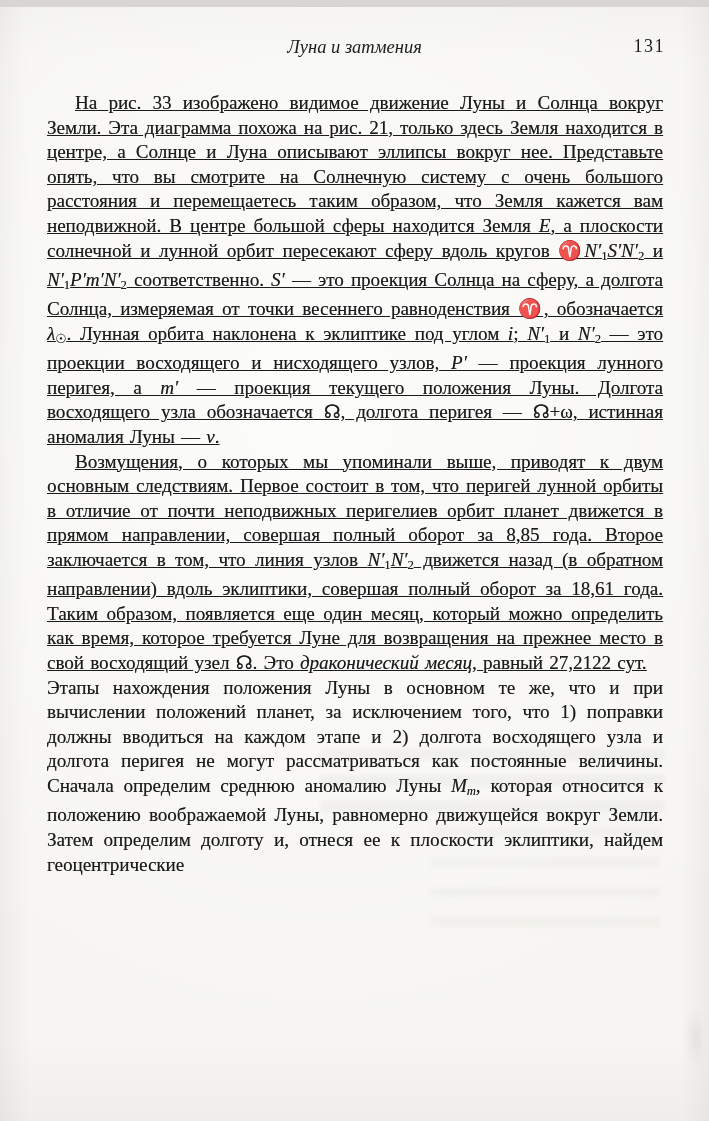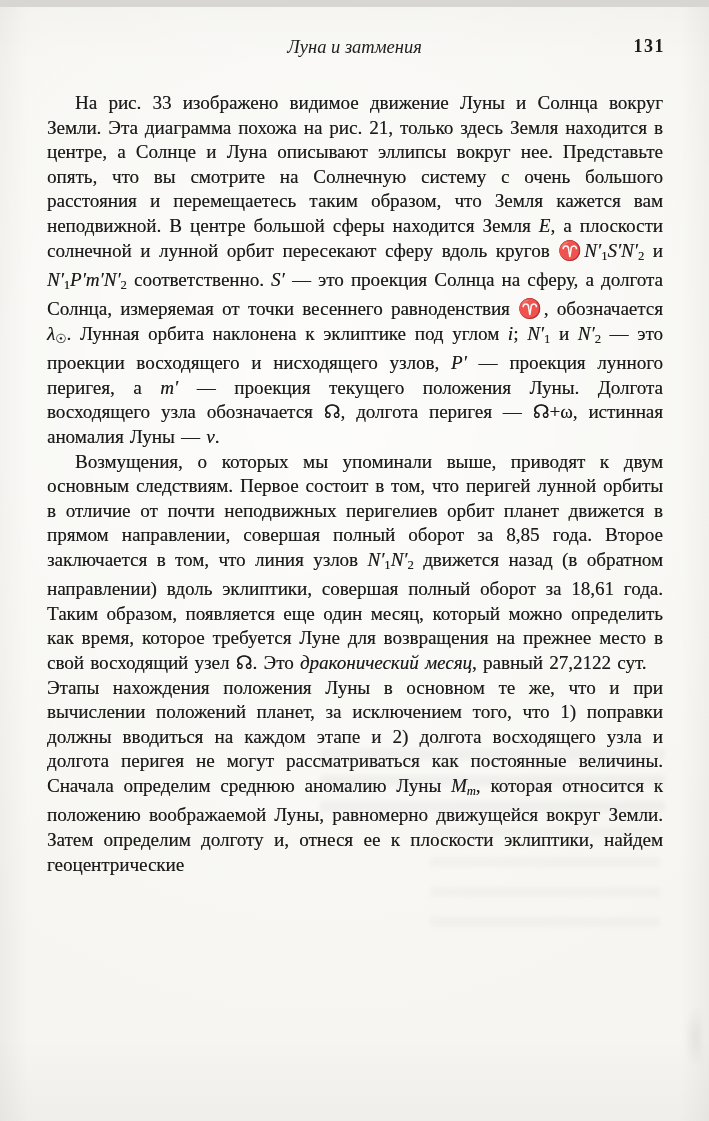--- a/index.html
+++ b/index.html
@@ -18,39 +18,39 @@
   }
   .running-head{
     position:absolute;top:30px;left:0;right:0;
     text-align:center;
     font-style:italic;
     font-size:18.5px;
     color:#20201e;
   }
   .page-number{
     position:absolute;top:29px;right:44px;
-    font-weight:bold;
+    font-weight:normal;
     font-size:18px;
     letter-spacing:1.5px;
     color:#1b1b1b;
   }
   .page-body{
     position:absolute;
     top:84px;left:47px;
     width:616px;
   }
   .para{
     margin:0;
     text-align:justify;
     font-size:19px;
     line-height:24.6px;
     word-spacing:1.5px;
     text-shadow:0.25px 0 0 rgba(20,20,20,0.55);
   }
-  .para.indent{text-indent:28px;}
+  .para.indent{text-indent:28px;text-decoration:underline;}
   .section-heading{
     margin:36px 0 15px 0;
     text-align:center;
     font-style:italic;
     font-weight:bold;
     font-size:19.5px;
     line-height:25px;
     word-spacing:2px;
     text-shadow:0.3px 0 0 rgba(20,20,20,0.6);
   }

